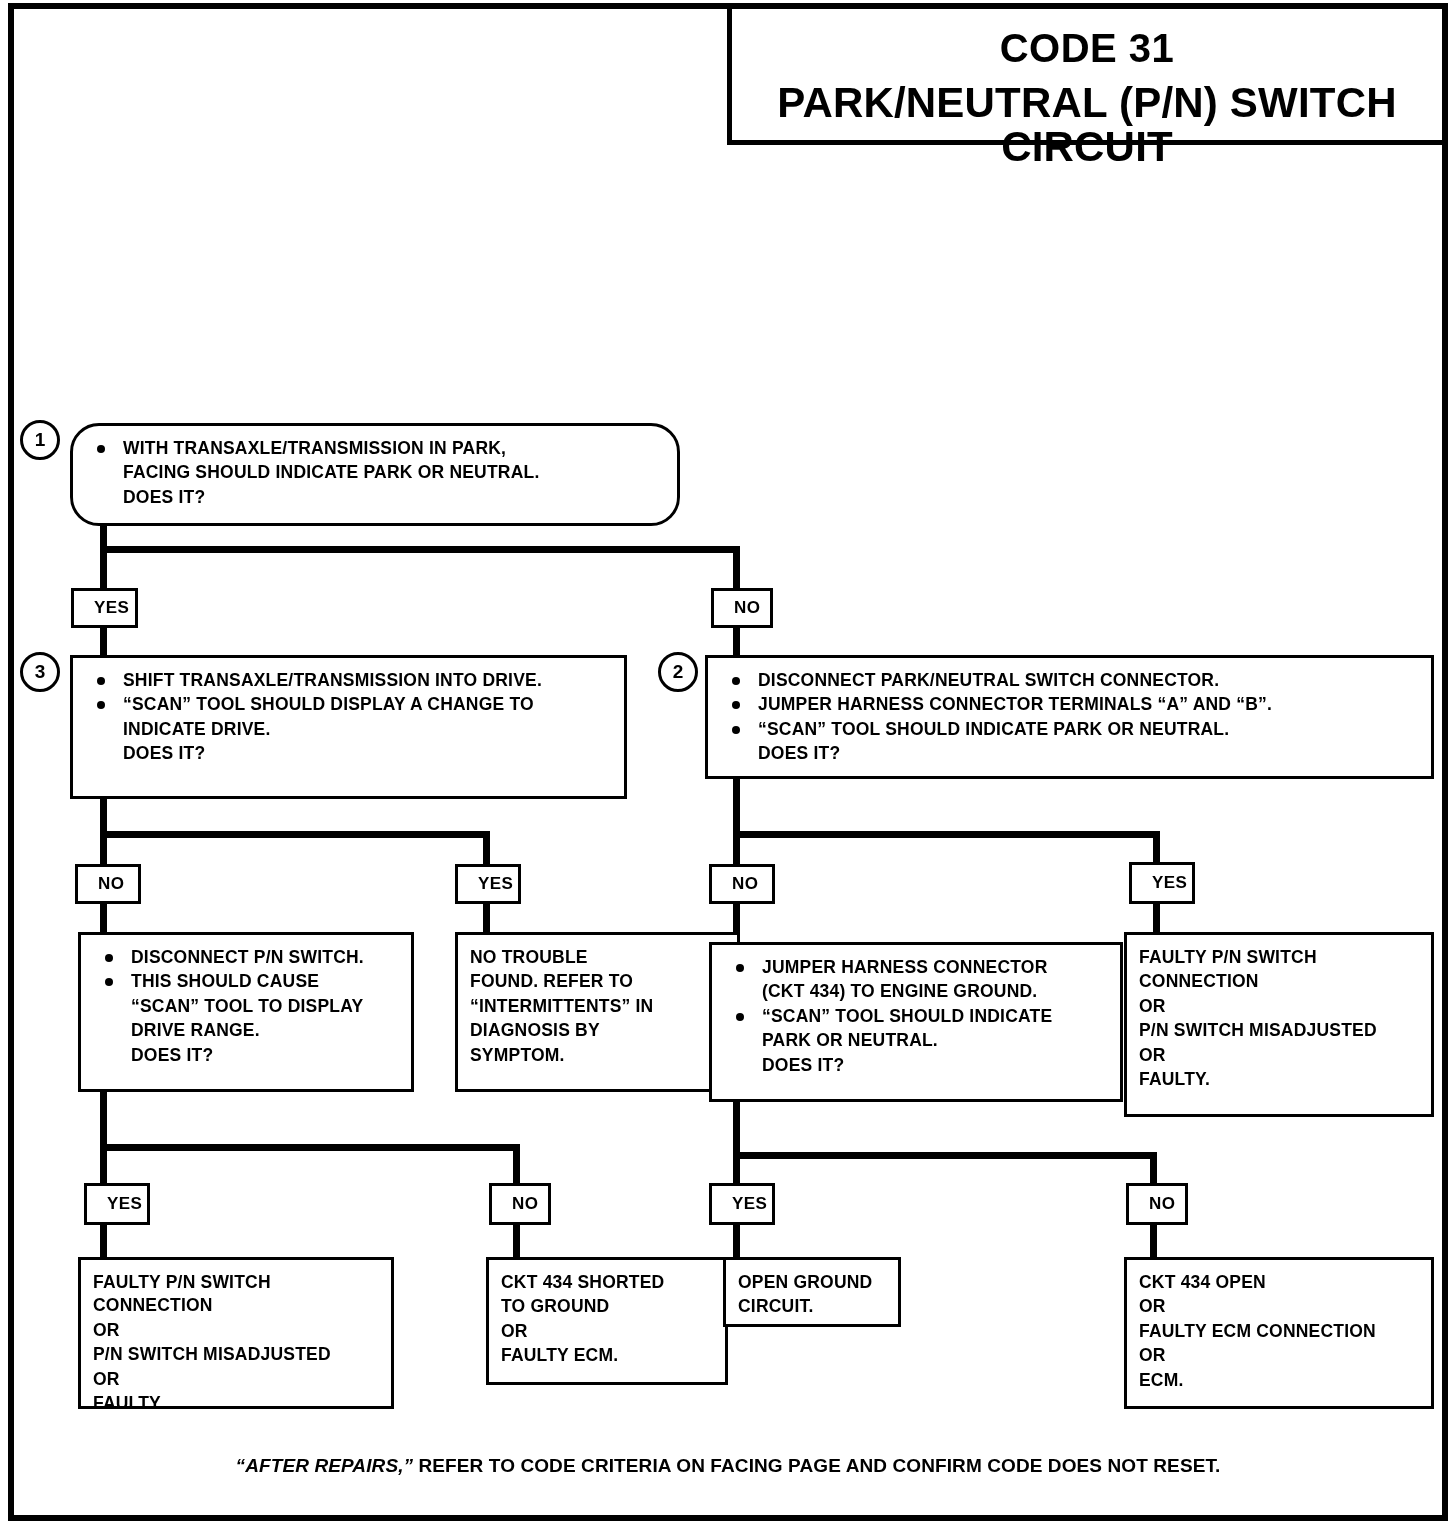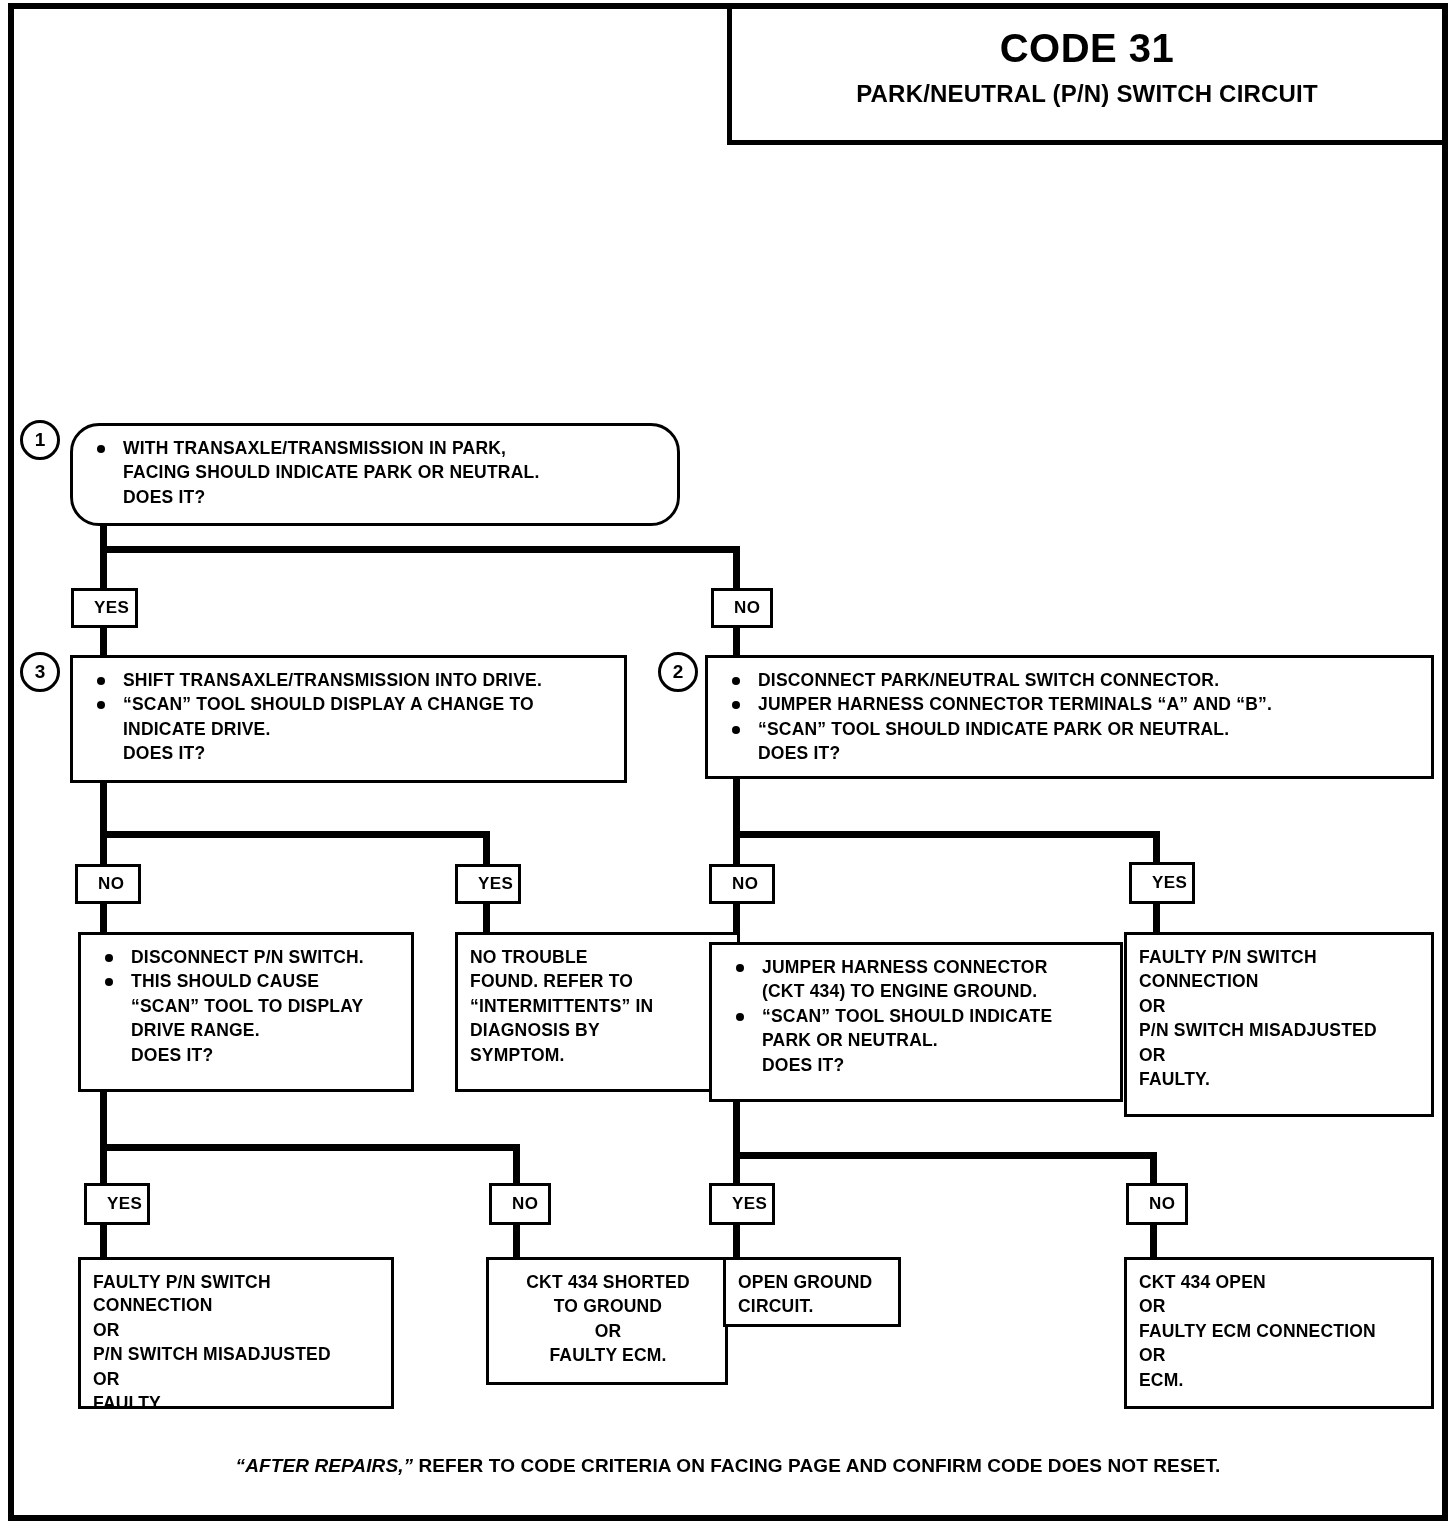--- a/index.html
+++ b/index.html
@@ -39,21 +39,21 @@
     color: #000;
   }
   .title-code {
     font-size: 40px;
     font-weight: bold;
     letter-spacing: 0.5px;
     margin-top: 24px;
     line-height: 1.05;
   }
   .title-sub {
-    font-size: 24px;
+    font-size: 42px;
     font-weight: bold;
     letter-spacing: 0.2px;
     margin-top: 12px;
     line-height: 1.05;
   }
   
   .box {
     position: absolute;
     border: 3px solid #000;
     box-sizing: border-box;
@@ -179,21 +179,21 @@
   <div class="vline" style="left:100px; top:546px; height:44px;"></div>
   <div class="vline" style="left:733px; top:546px; height:44px;"></div>
 
   <div class="ynbox" style="left:71px; top:588px; width:67px; height:40px;">YES</div>
   <div class="ynbox" style="left:711px; top:588px; width:62px; height:40px;">NO</div>
 
   <div class="vline" style="left:100px; top:626px; height:32px;"></div>
   <div class="vline" style="left:733px; top:626px; height:32px;"></div>
 
   <div class="step-marker" style="left:20px; top:652px;">3</div>
-  <div class="box" style="left:70px; top:655px; width:557px; height:128px;">
+  <div class="box" style="left:70px; top:655px; width:557px; height:144px;">
     <ul>
       <li class="bulleted">SHIFT TRANSAXLE/TRANSMISSION INTO DRIVE.</li>
       <li class="bulleted">“SCAN” TOOL SHOULD DISPLAY A CHANGE TO</li>
       <li>INDICATE DRIVE.</li>
       <li>DOES IT?</li>
     </ul>
   </div>
 
   <div class="step-marker" style="left:658px; top:652px;">
       <span>2</span>
@@ -296,21 +296,21 @@
   <div class="box" style="left:78px; top:1257px; width:316px; height:152px;">
     <ul class="plain">
       <li>FAULTY P/N SWITCH CONNECTION</li>
       <li>OR</li>
       <li>P/N SWITCH MISADJUSTED</li>
       <li>OR</li>
       <li>FAULTY.</li>
     </ul>
   </div>
 
-  <div class="box" style="left:486px; top:1257px; width:242px; height:128px;text-align:center;">
+  <div class="box" style="left:486px; top:1257px; width:242px; height:128px;">
     <ul class="plain">
       <li>CKT 434 SHORTED</li>
       <li>TO GROUND</li>
       <li>OR</li>
       <li>FAULTY ECM.</li>
     </ul>
   </div>
 
   <div class="box" style="left:723px; top:1257px; width:178px; height:70px;">
     <ul class="plain">

